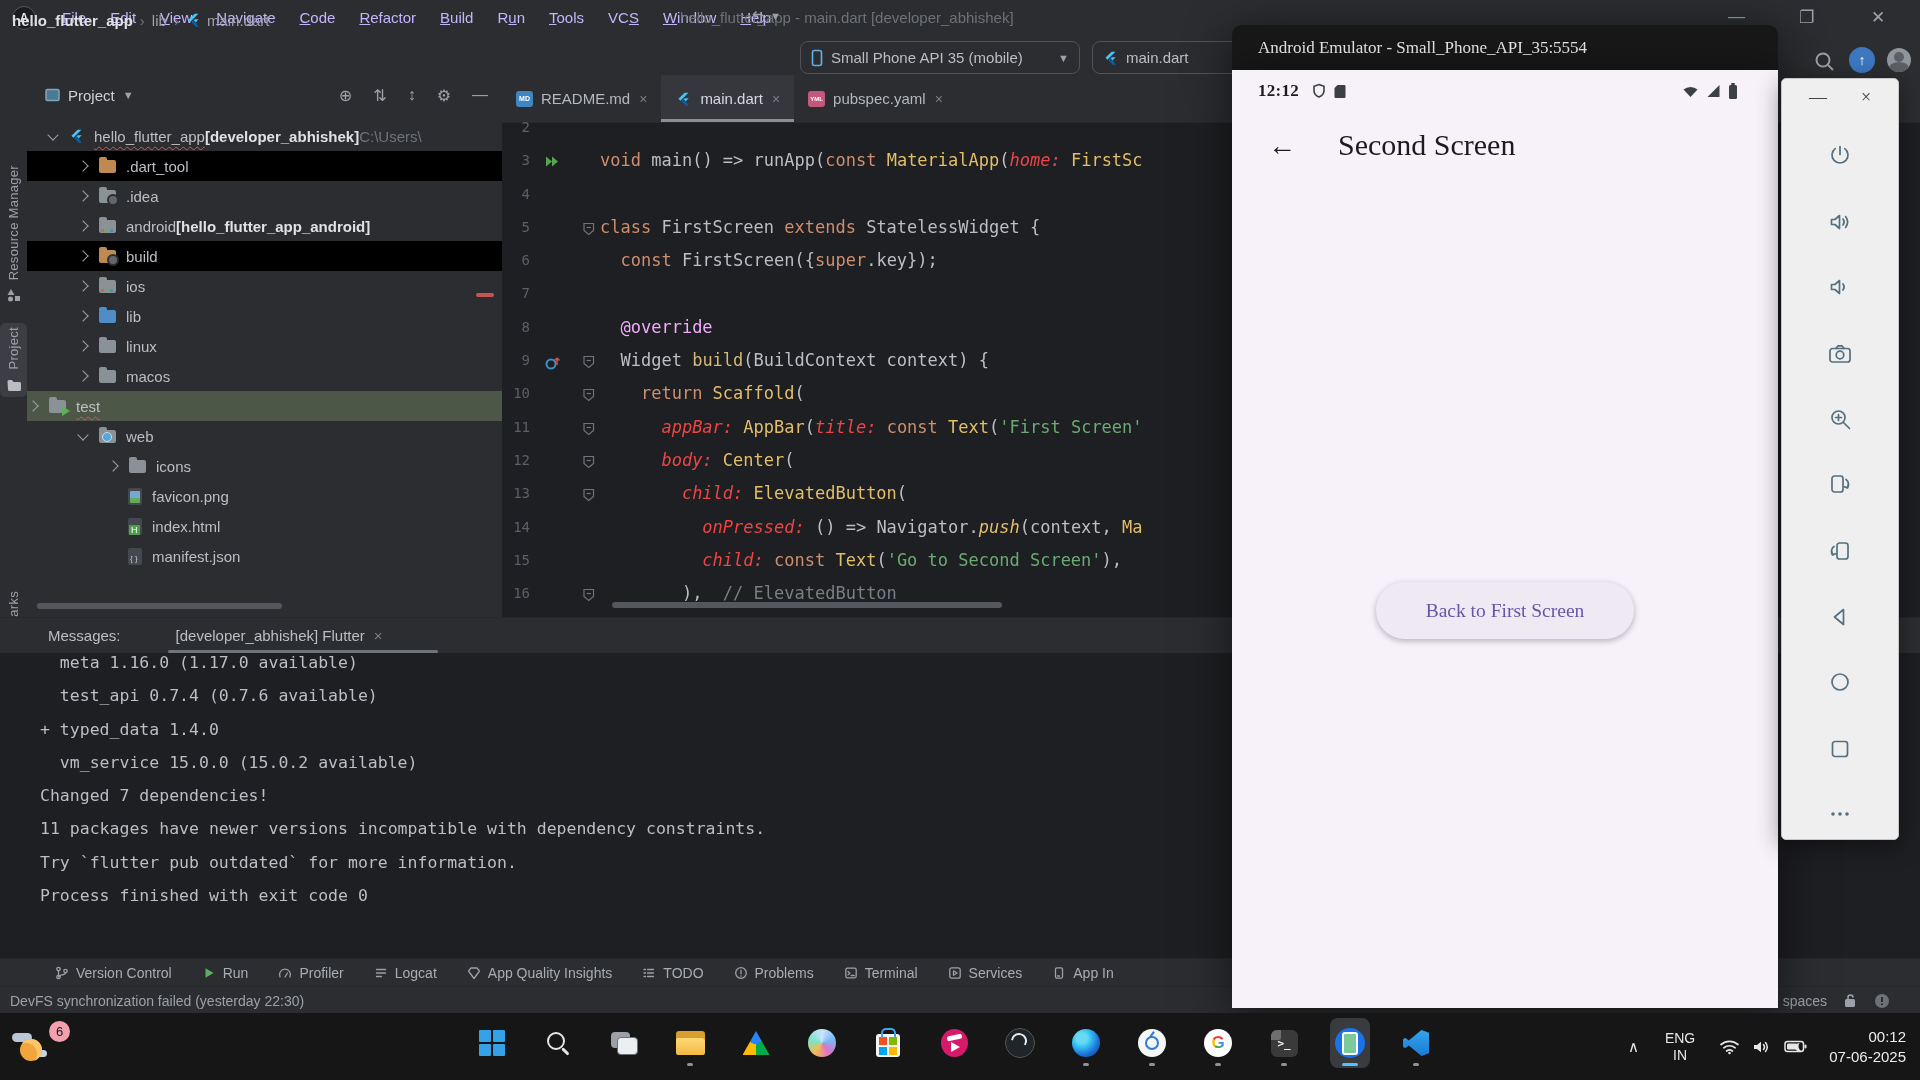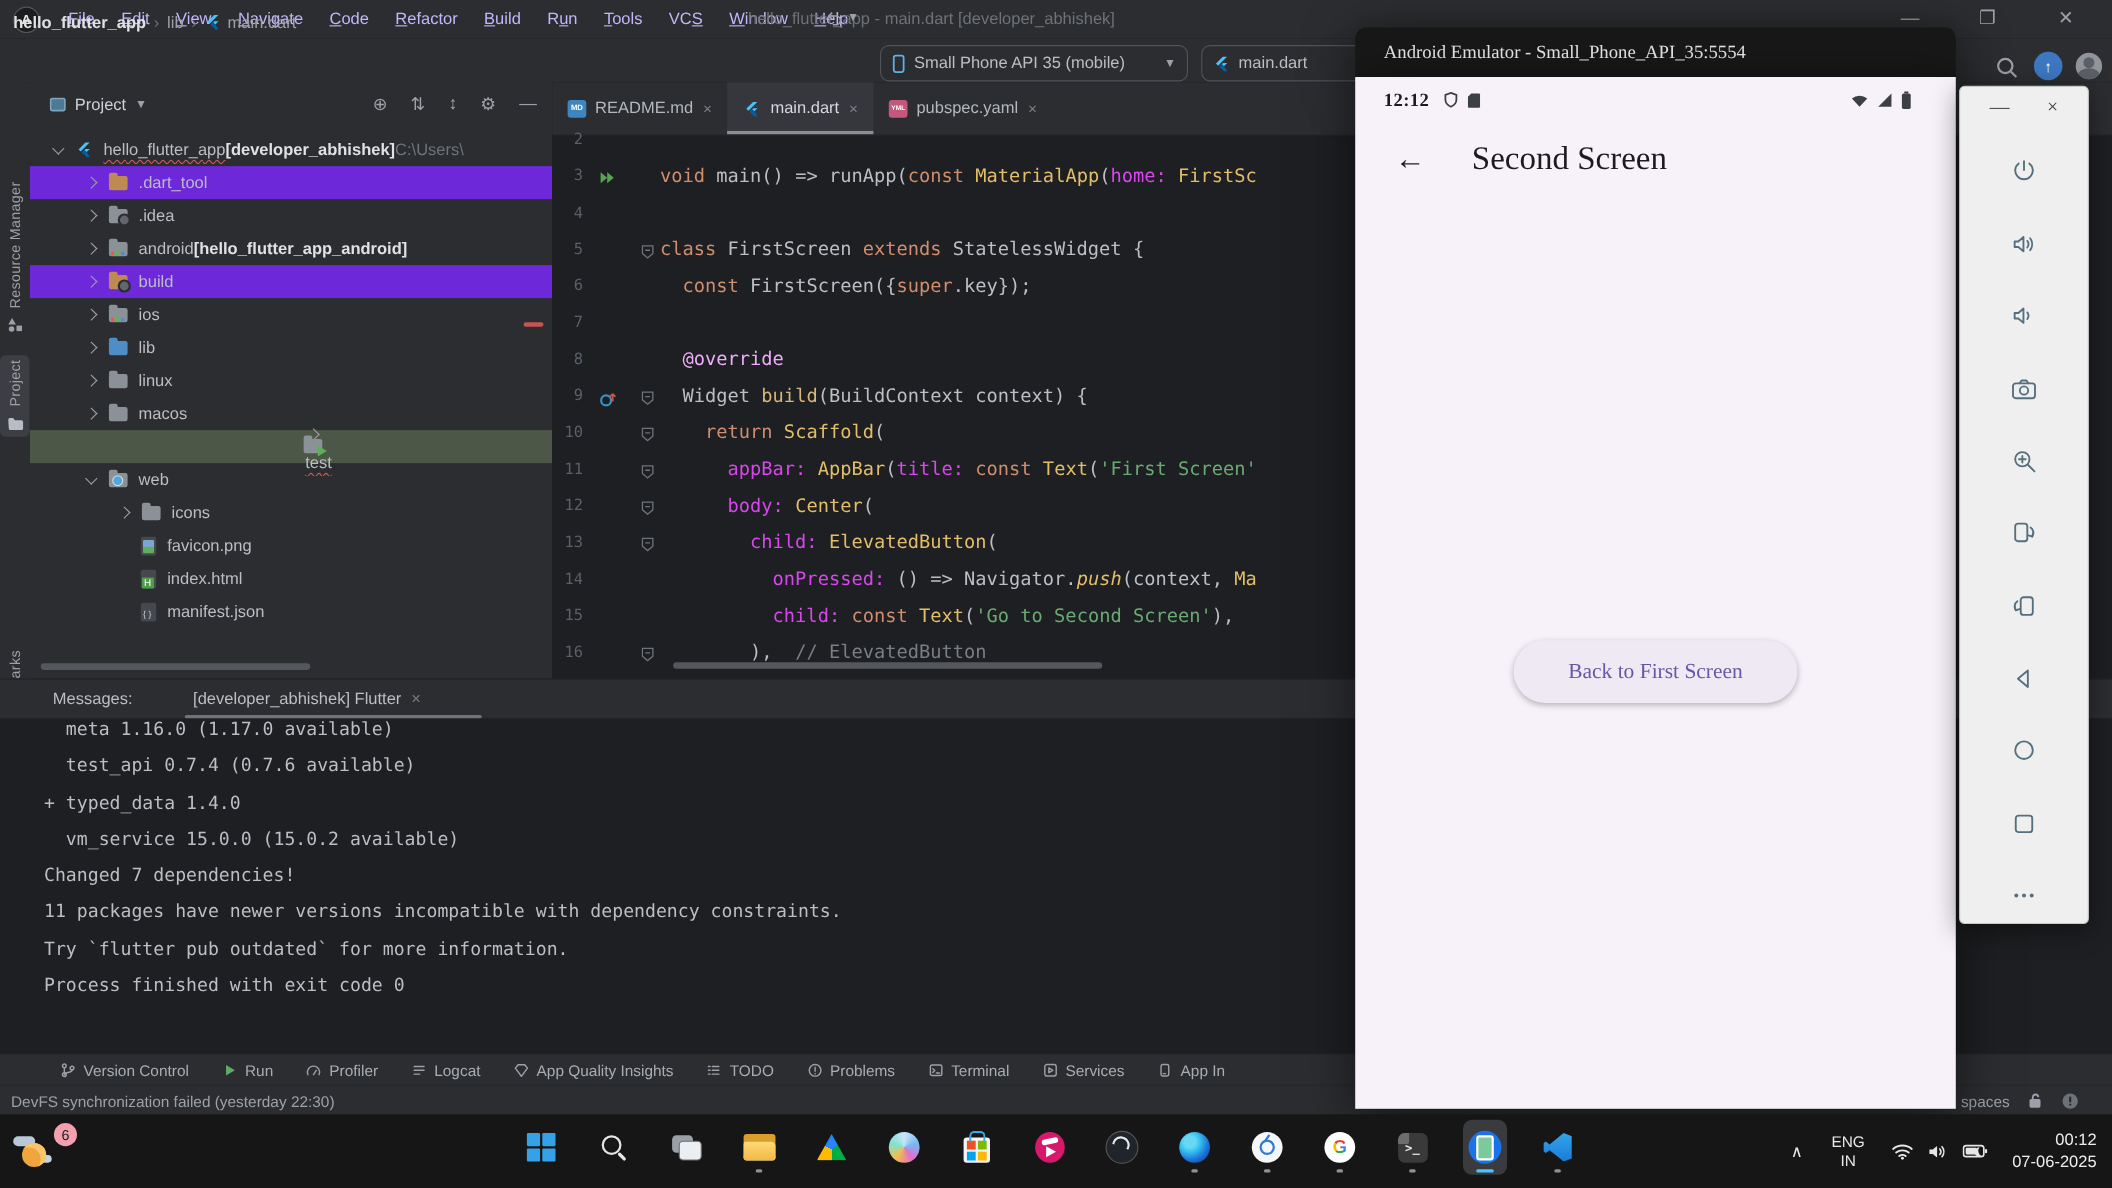--- a/index.html
+++ b/index.html
@@ -39,21 +39,21 @@
   .rstrip .strip-item{width:24px;}
   .vlab-r{writing-mode:vertical-rl;font-size:13px;color:#9DA0A8;letter-spacing:.3px;}
 
   
   .projpanel{left:27px;top:75px;width:475px;height:542px;background:#2B2D30;overflow:hidden;}
   .proj-header{position:absolute;left:0;top:0;width:100%;height:40px;display:flex;align-items:center;gap:8px;padding-left:18px;}
   .proj-title{color:#CED0D6;}
   .proj-hicons{position:absolute;right:14px;top:0;height:40px;display:flex;align-items:center;gap:21px;color:#9DA0A8;font-size:16px;}
   .ptree{position:absolute;left:0;top:46px;width:100%;}
   .trow{height:30px;display:flex;align-items:center;white-space:nowrap;}
-  .trow.hl-warm{background:#6d28d9;}
+  .trow.hl-warm{background:#000000;}
   .trow.hl-green{background:#4C5747;}
   .chev{width:7px;height:7px;border-right:1.6px solid #9DA0A8;border-bottom:1.6px solid #9DA0A8;flex:none;margin:0 12px 0 2px;}
   .chev.closed{transform:rotate(-45deg);}
   .chev.open{transform:rotate(45deg);margin-top:-3px;}
   .chev-sp{width:21px;flex:none;}
   .tico{position:relative;width:17px;height:13px;border-radius:2px;background:#8A9197;margin-right:10px;flex:none;}
   .tico::before{content:"";position:absolute;top:-3px;left:0;width:8px;height:4px;border-radius:2px 2px 0 0;background:inherit;}
   .folder-orange,.folder-build{background:#BE8A52;}
   .folder-blue{background:#4E8DC6;}
   .folder-gear::after,.folder-build::after{content:"";position:absolute;right:-3px;bottom:-3px;width:8px;height:8px;border-radius:50%;background:#63676D;border:2px solid #2B2D30;}
@@ -83,21 +83,21 @@
   .ti-yml{background:#C4587C;font-size:6px;}
   .ti-dart{background:transparent;}
   .etab-close{margin-left:9px;color:#7A7E85;font-size:14px;}
   .code-lines{position:absolute;left:0;top:38px;width:1418px;}
   .cline{position:relative;height:33.3px;}
   .lnum{position:absolute;left:0;top:6px;width:28px;text-align:right;color:#5A5F68;font-size:14px;font-family:"DejaVu Sans Mono",monospace;}
   .gic{position:absolute;left:42px;top:8px;}
   .fic{position:absolute;left:81px;top:9px;}
   .redmark{position:absolute;left:-26px;top:14px;width:18px;height:4px;border-radius:2px;background:#C75450;}
   .ctext{position:absolute;left:98px;top:4px;white-space:pre;font-family:"DejaVu Sans Mono","Liberation Mono",monospace;font-size:17px;}
-  .k{color:#CF8E6D;} .t{color:#E3BE69;} .n{color:#BCBEC4;} .p{color:#d946ef;} .s{color:#6AAB73;}
+  .k{color:#CF8E6D;} .t{color:#E3BE69;} .n{color:#BCBEC4;} .p{color:#ef4444;font-style:italic;} .s{color:#6AAB73;}
   .c{color:#7A7E85;} .a{color:#f0abfc;} .m{color:#D5B778;} .mi{color:#E3BE69;font-style:italic;}
   .ed-ok{left:1781px;top:96px;width:9px;height:9px;border-radius:2px;background:#4FA65A;}
 
   
   .msgpanel{left:0;top:617px;width:1920px;height:341px;background:#1E1F22;border-top:1px solid #26282B;}
   .msg-header{position:absolute;left:0;top:0;width:100%;height:35px;background:#2B2D30;display:flex;align-items:center;}
   .msg-label{margin-left:48px;color:#BCBEC4;}
   .msg-tab{position:relative;margin-left:55px;display:flex;align-items:center;gap:9px;color:#BCBEC4;height:35px;}
   .msg-tab::after{content:"";position:absolute;left:-8px;bottom:0;width:270px;height:3px;background:#6F737A;border-radius:2px;}
   .msg-close{color:#7A7E85;}
@@ -444,21 +444,21 @@
         <div class="trow" style="padding-left: 50px;">
           <span class="chev closed"></span>
           <span class="tico folder"></span>
           <span class="tlab">linux</span>
         </div>
         <div class="trow" style="padding-left: 50px;">
           <span class="chev closed"></span>
           <span class="tico folder"></span>
           <span class="tlab">macos</span>
         </div>
-        <div class="trow hl-green" style="padding-left: 50px; flex-direction: column;">
+        <div class="trow hl-green" style="">
           <span class="chev closed"></span>
           <span class="tico folder-test"></span>
           <span class="tlab err">test</span>
         </div>
         <div class="trow" style="padding-left: 50px;">
           <span class="chev open"></span>
           <span class="tico folder-web"></span>
           <span class="tlab">web</span>
         </div>
         <div class="trow" style="padding-left: 80px;">

